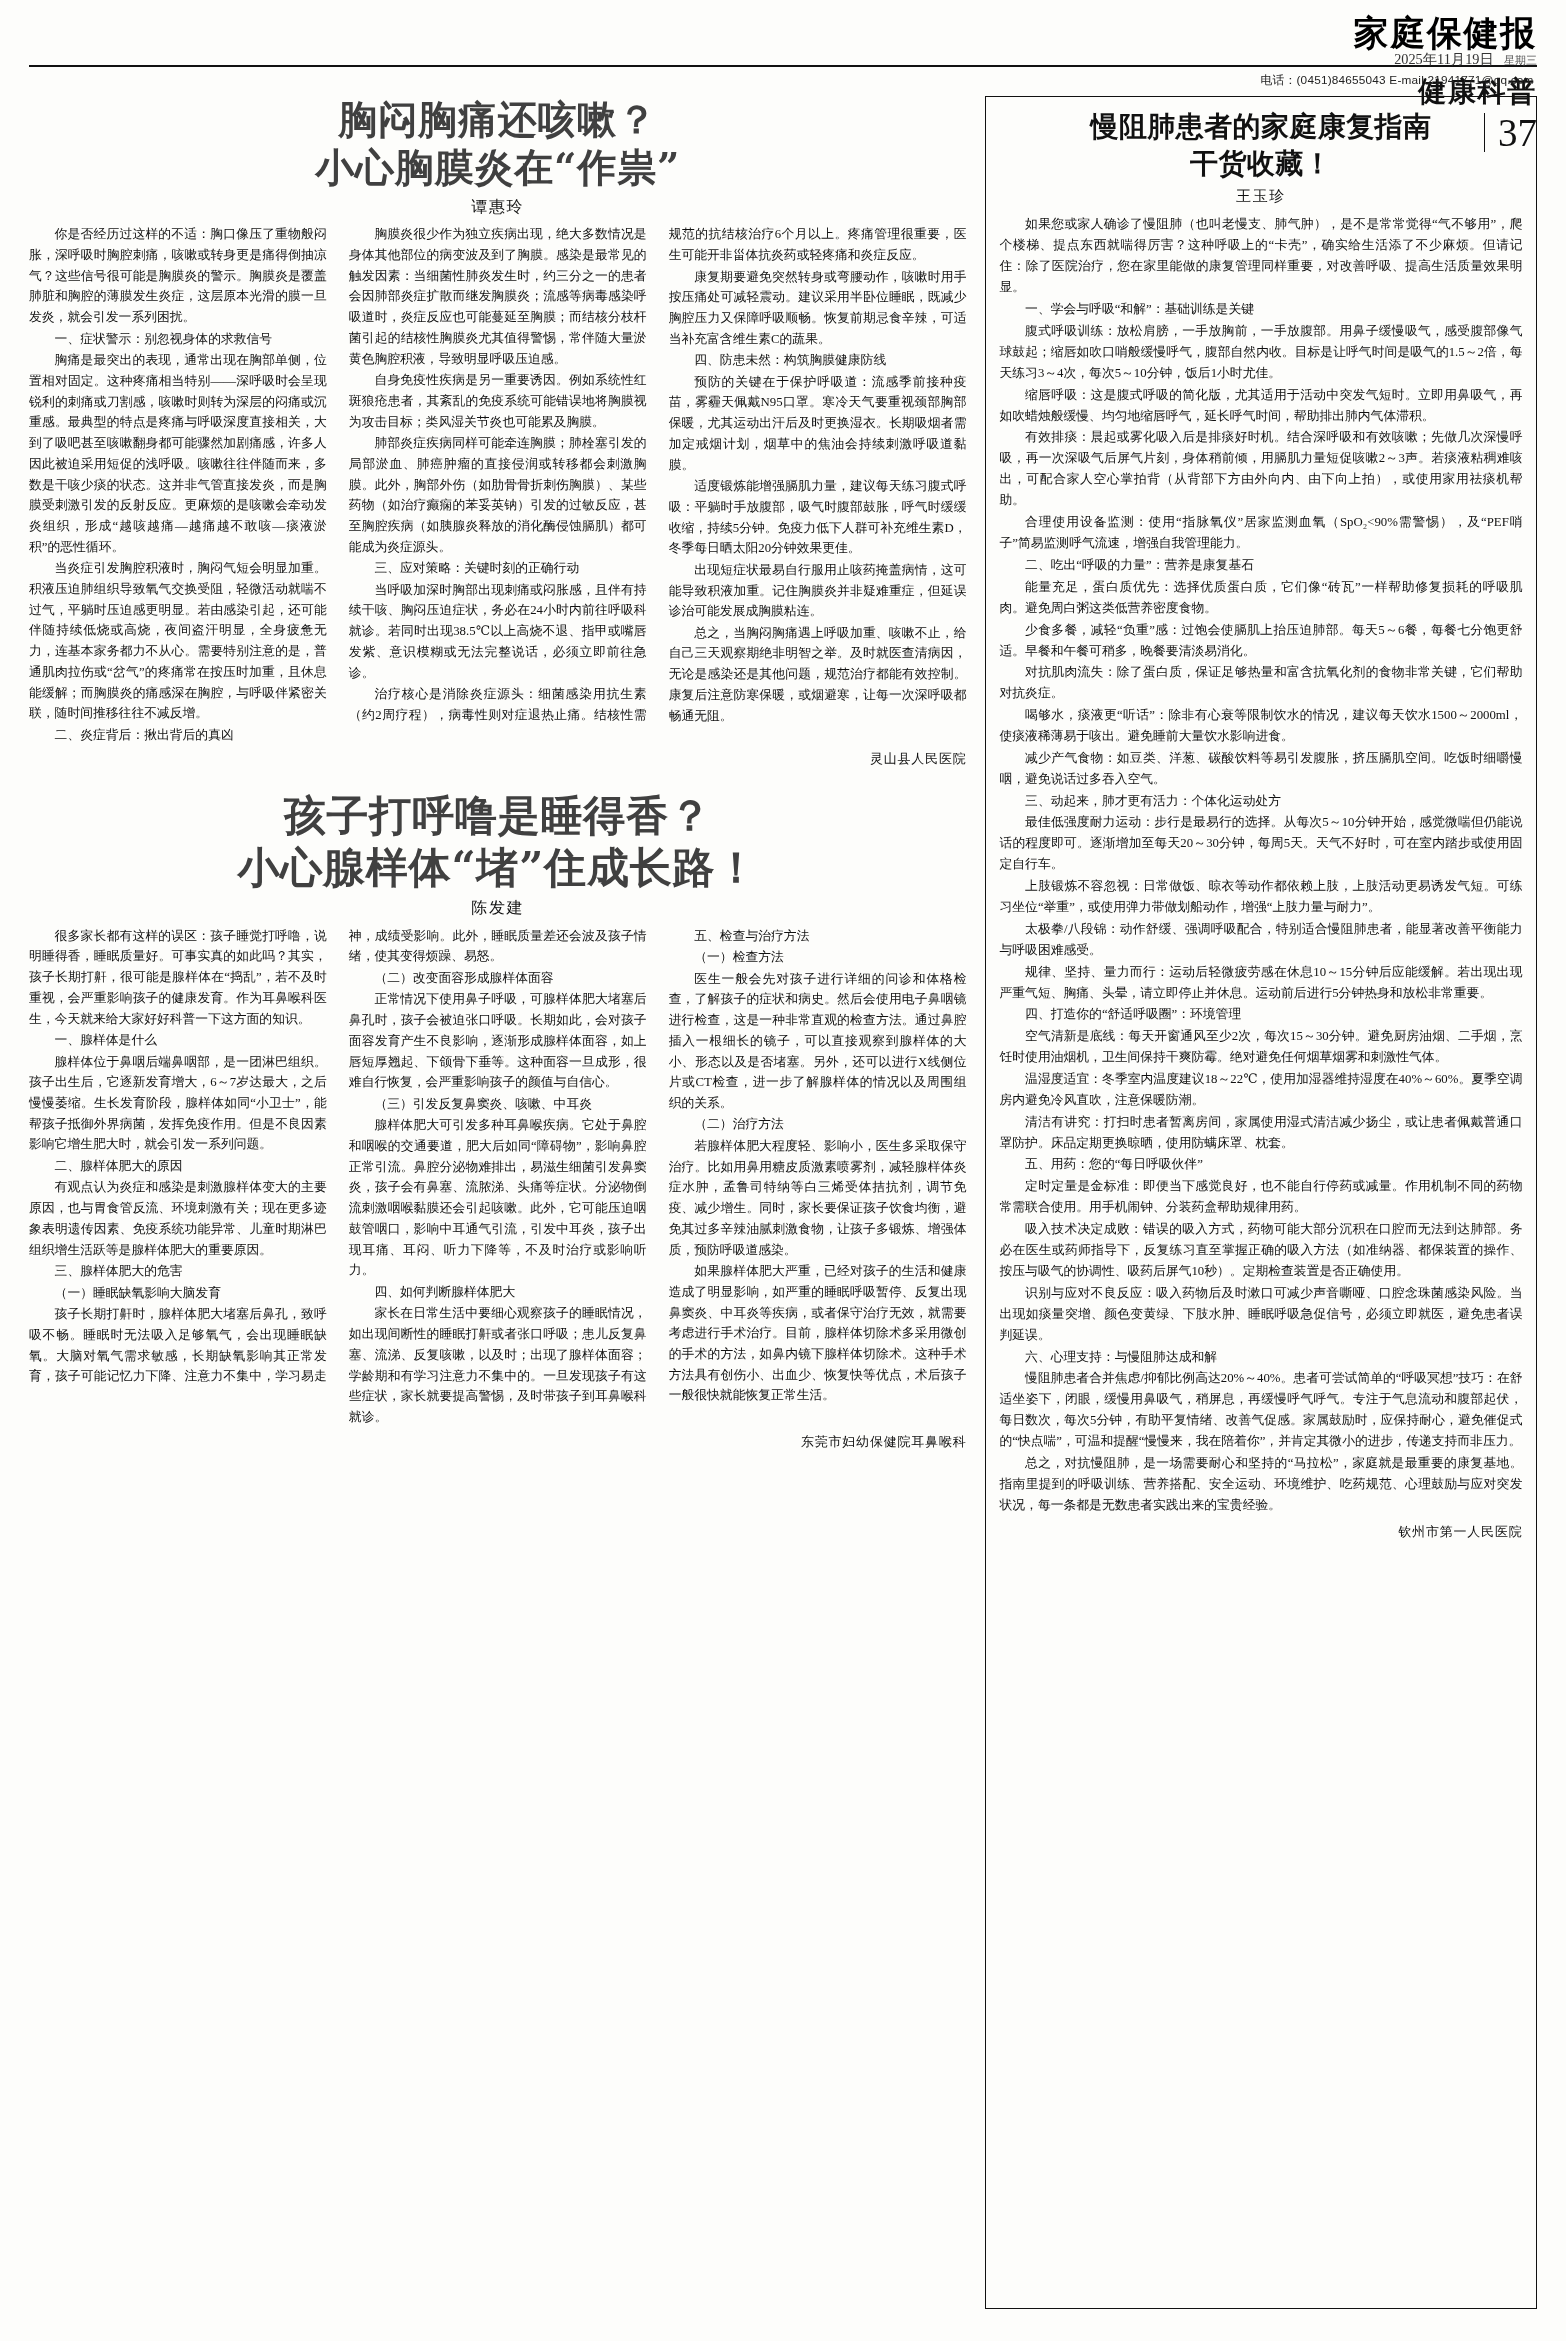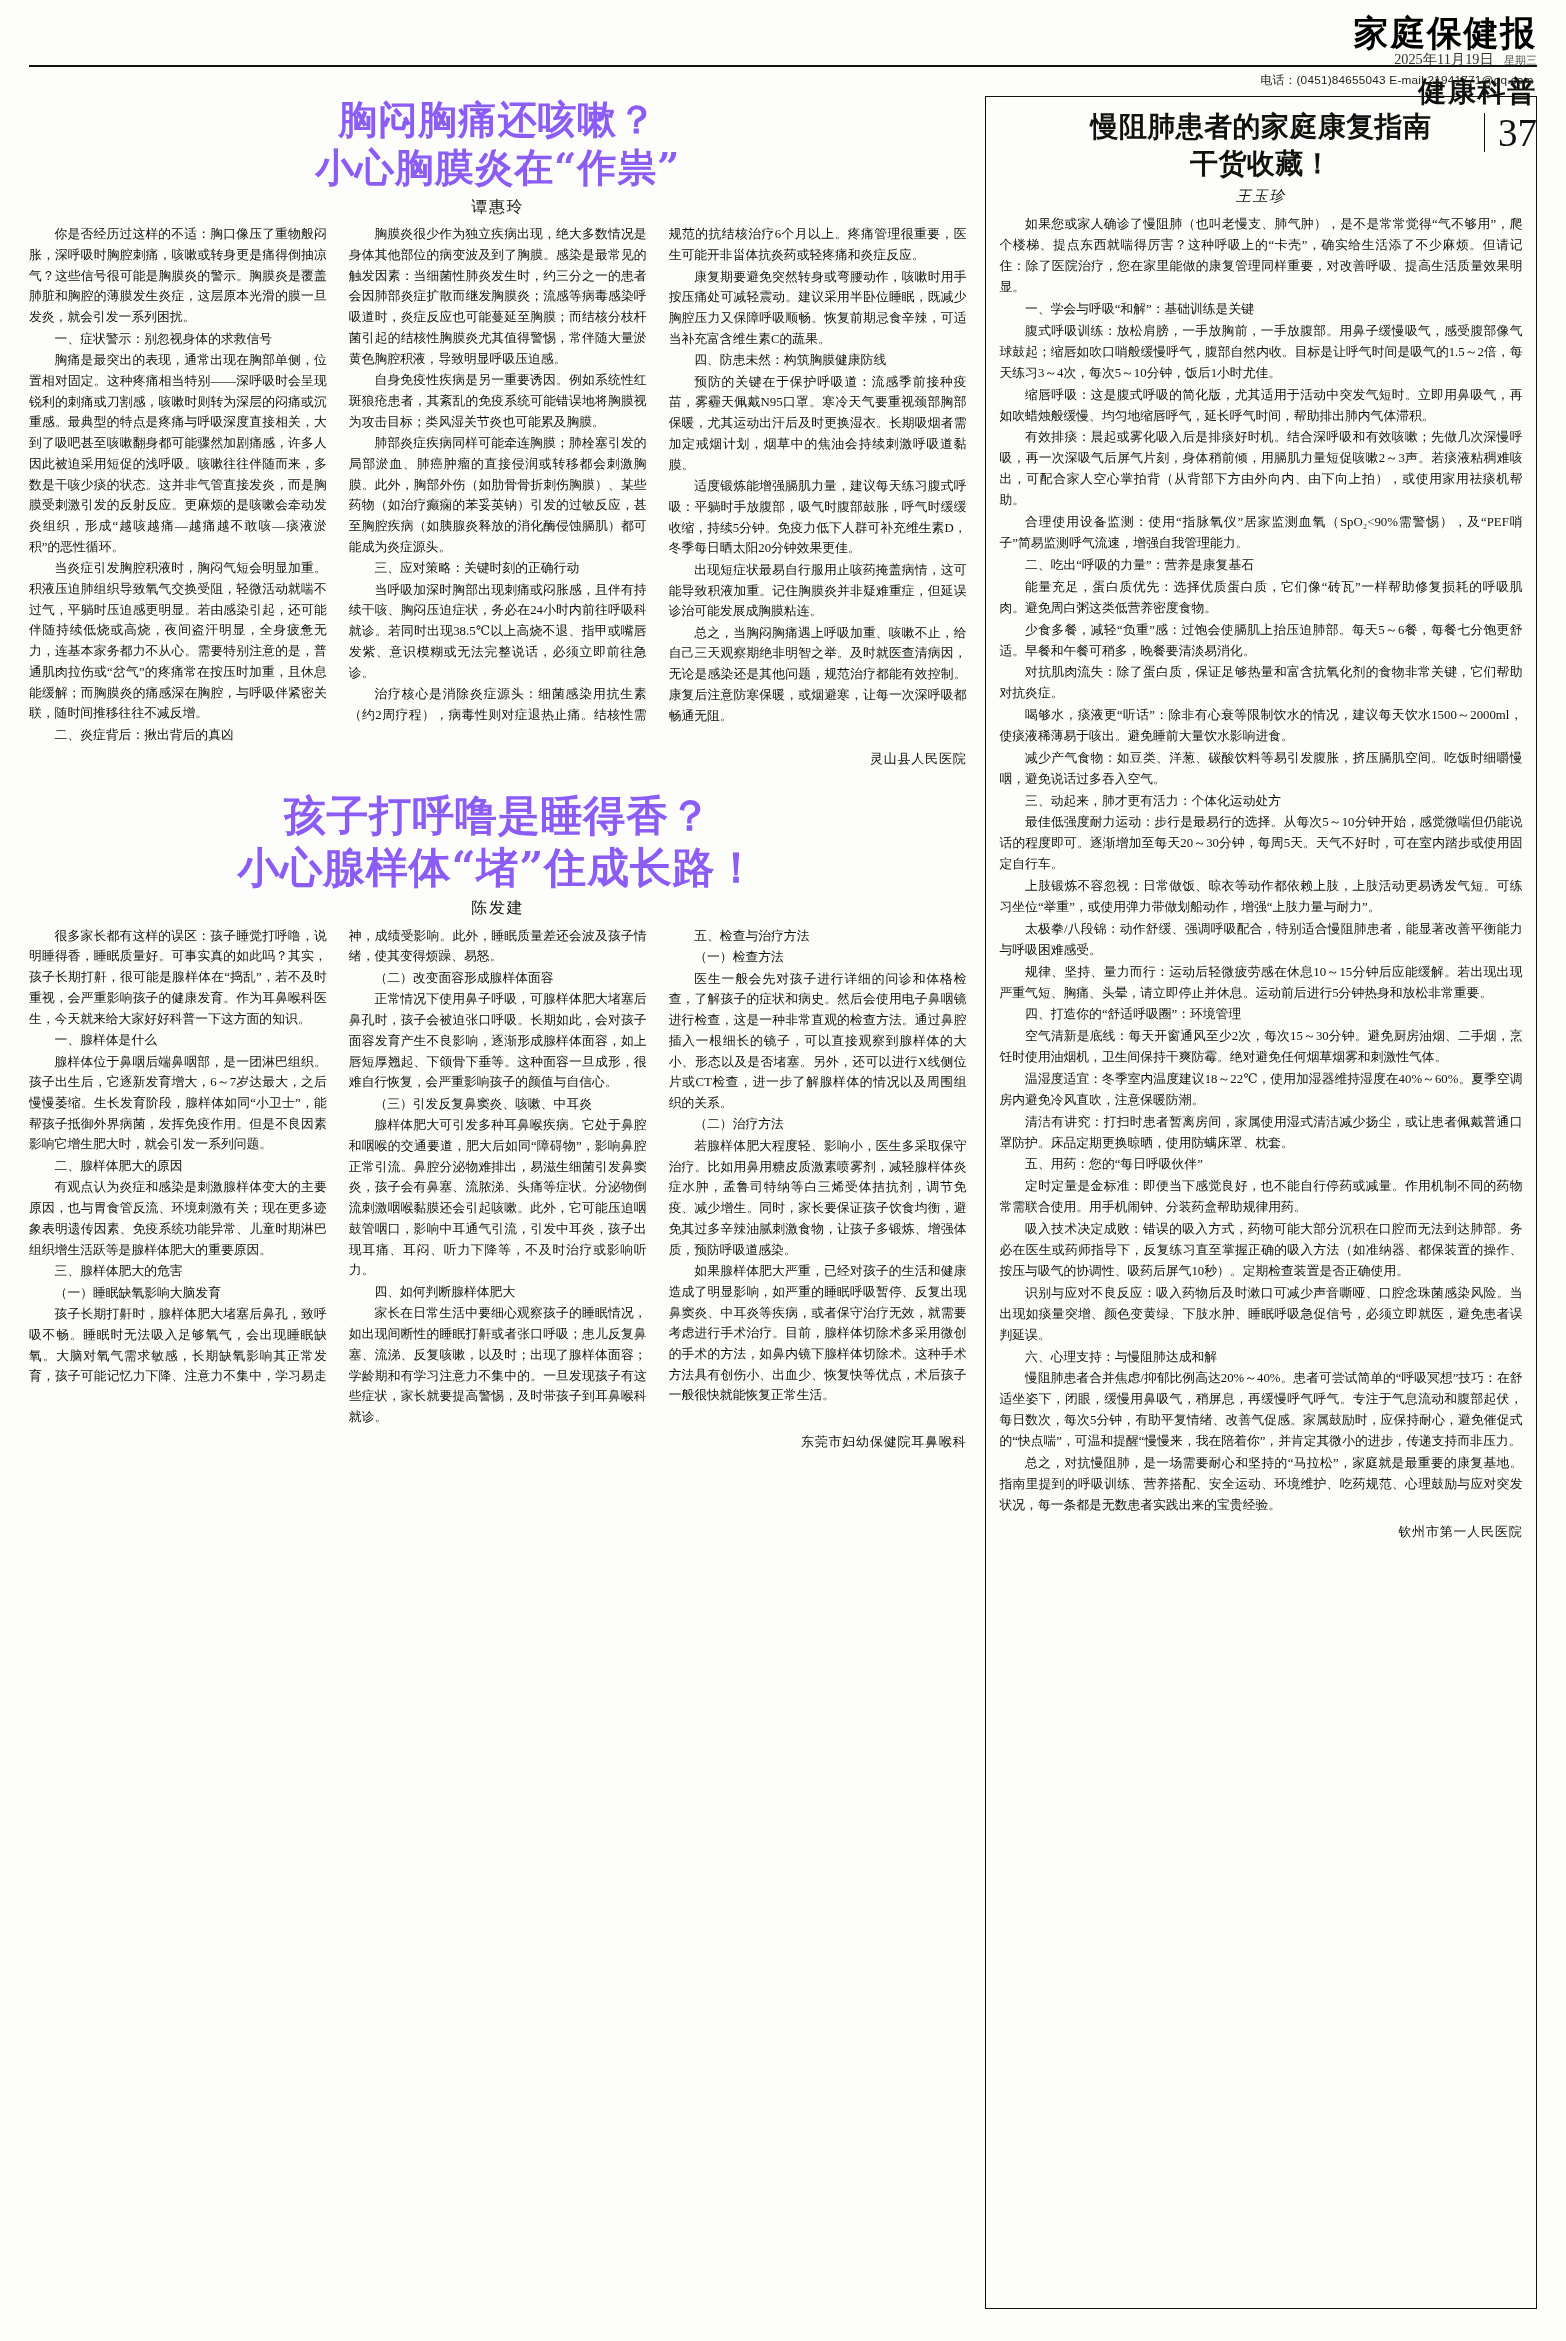--- a/index.html
+++ b/index.html
@@ -102,21 +102,21 @@
     padding: 11.8px 13.5px 8.4px 13.5px;
     margin-left: 5px;
     min-height: 2213px;
   }
 
   
   .headline {
     text-align: center;
     font-family: "DejaVu Serif", serif;
     font-weight: bold;
-    color: #8b5cf6;
+    color: #404040;
   }
   .headline .line1 {
     font-size: 39px;
     line-height: 1.22;
     letter-spacing: 0.8px;
   }
   .headline .line2 {
     font-size: 39px;
     line-height: 1.22;
     letter-spacing: 0.8px;
@@ -161,21 +161,20 @@
     font-weight: bold;
     font-size: 28px;
     line-height: 1.3;
     letter-spacing: 0.4px;
   }
   .rbox-byline {
     text-align: center;
     font-size: 15px;
     margin: 5px 0 8.4px 0;
     letter-spacing: 1.7px;
-    font-style: italic;
   }
   .rbox-body {
     font-size: 12.8px;
     line-height: 1.64;
     text-align: justify;
     text-justify: inter-ideograph;
   }
   .rbox-body p {
     margin: 0 0 0.8px 0;
     text-indent: 2em;

